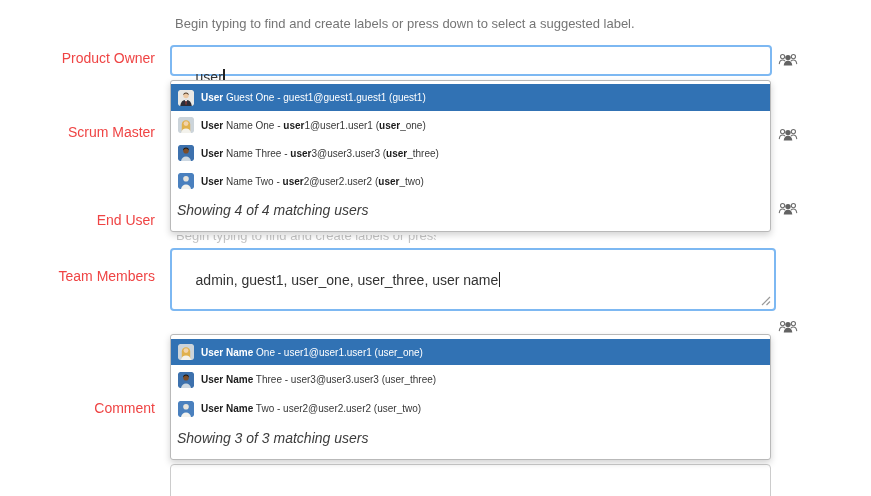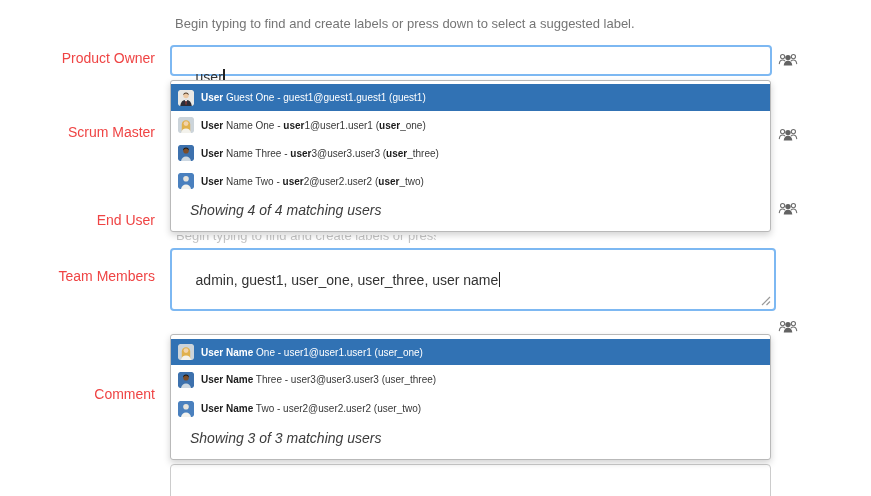--- a/index.html
+++ b/index.html
@@ -27,21 +27,21 @@
     box-shadow:0 3px 7px rgba(0,0,0,0.18); z-index:5;
   }
   .dd-item{
     display:flex; align-items:center; gap:7px; padding:0 8px 0 7px;
     font-size:10px; color:#383838; white-space:nowrap; cursor:pointer;
   }
   .dd-item .b{font-weight:bold; color:#1b1b1b;}
   .dd-item.selected{background:#3172b4; color:#fff;}
   .dd-item.selected .b{color:#fff;}
   .dd-footer{
-    font-size:14px; font-style:italic; color:#3c3c3c; padding:7px 8px 6px 19px;
+    font-size:14px; font-style:italic; color:#3c3c3c; padding:7px 8px 6px 6px;
   }
   .avatar{width:16px; height:16px; border-radius:2px; flex:0 0 16px;}
   .picker-icon{position:absolute; left:778px; cursor:pointer;}
   .sliver{
     position:absolute; left:176px; top:223px; width:260px; height:8px;
     overflow:hidden; opacity:0.5;
   }
   .sliver > div{
     font-size:13px; color:#8a8a8a; margin-top:-7px; white-space:nowrap;
   }
@@ -93,21 +93,21 @@
 </svg>
 
 <div id="screen">
 
   <div class="desc">Begin typing to find and create labels or press down to select a suggested label.</div>
 
   <div class="field-label" style="top:38px">Product Owner</div>
   <div class="field-label" style="top:112px">Scrum Master</div>
   <div class="field-label" style="top:200px">End User</div>
   <div class="field-label" style="top:256px">Team Members</div>
-  <div class="field-label" style="top:374px">Comment</div>
+  <div class="field-label" style="top:388px">Comment</div>
 
   <div class="text-input" style="top:33px; width:602px; height:31px;">
     <span>user</span><span class="caret"></span>
   </div>
 
   <svg class="picker-icon" style="top:40px" width="20" height="15" viewBox="0 0 20 15">
       <use href="#ico-group"></use>
     </svg>
   <svg class="picker-icon" style="top:115px" width="20" height="15" viewBox="0 0 20 15">
       <use href="#ico-group"></use>

